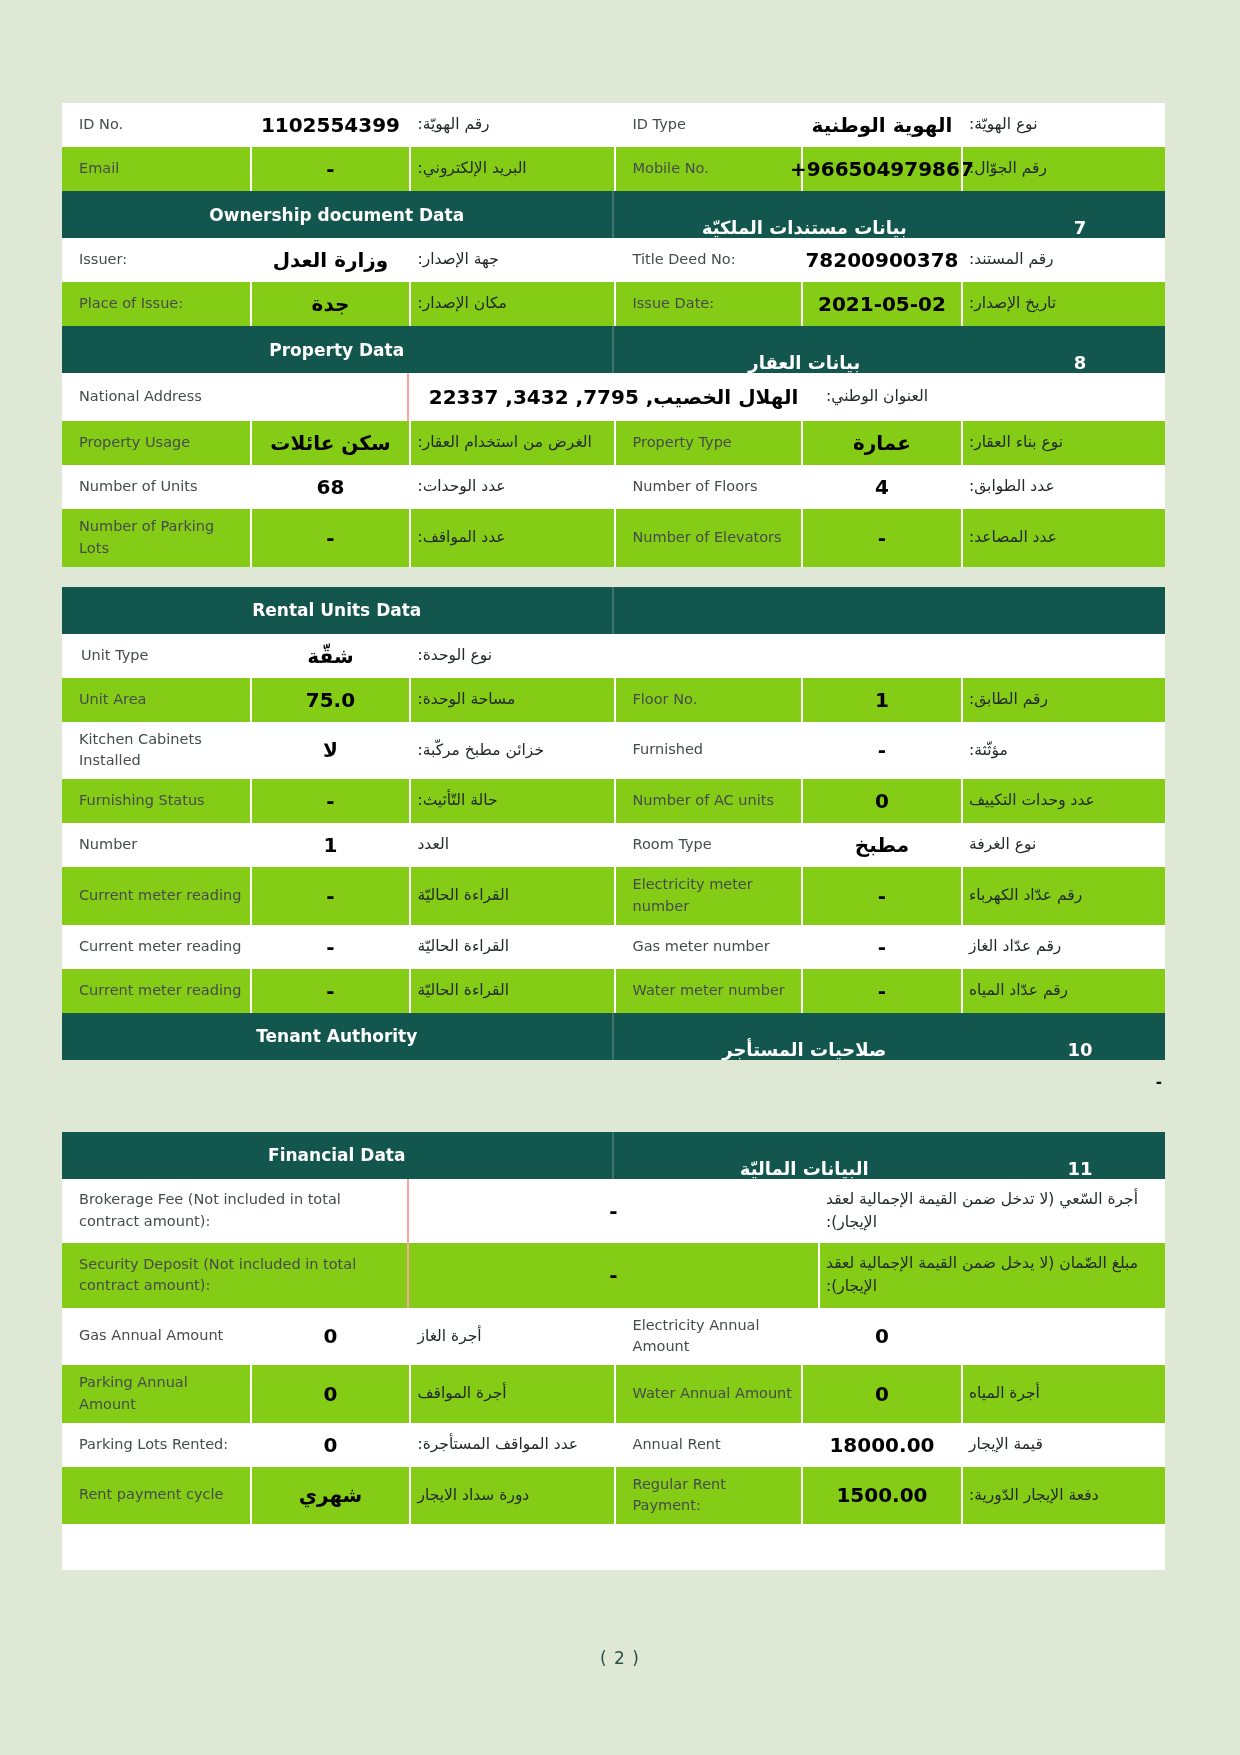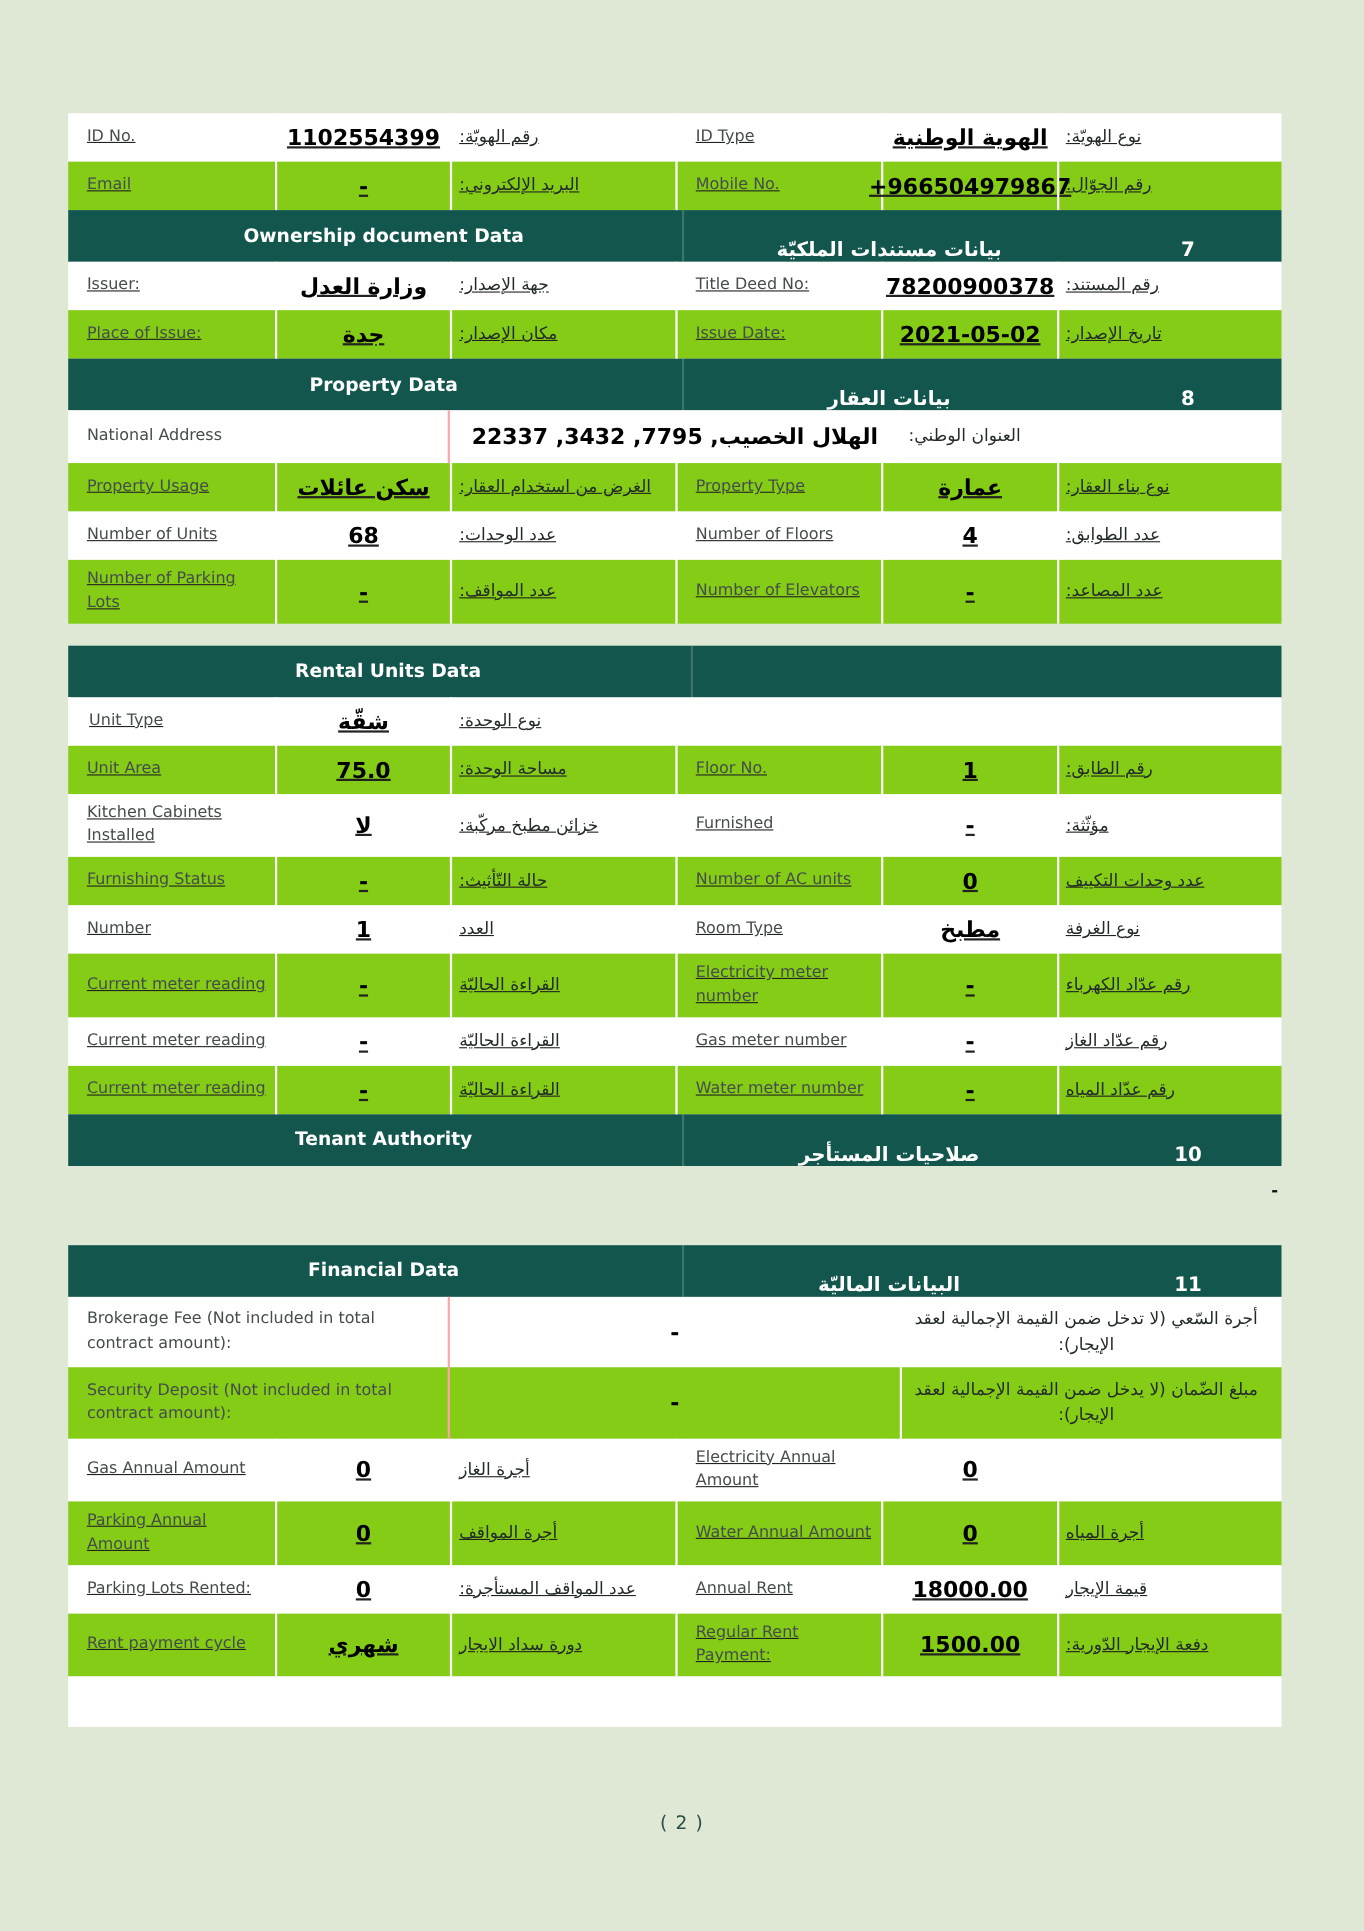--- a/index.html
+++ b/index.html
@@ -11,35 +11,35 @@
     background: #dee8d5;
     font-family: "DejaVu Sans", sans-serif;
     color: #222;
   }
   .doc { position: absolute; left: 62px; top: 103px; width: 1103px; }
 
   
   .sec-header { display: flex; background: #12564d; color: #fff; min-height: 47px; }
   .sec-left {
     width: 50%; display: flex; align-items: center; justify-content: center;
-    font-weight: bold; font-size: 17px; border-right: 2px solid rgba(255,255,255,0.18); margin-left: 16px;
+    font-weight: bold; font-size: 17px; border-right: 2px solid rgba(255,255,255,0.18);
   }
   .sec-right { width: 50%; display: flex; align-items: flex-end; }
   .sec-title-ar { flex: 1; text-align: center; direction: rtl; font-weight: bold; font-size: 18px; }
   .sec-num { width: 170px; text-align: center; font-weight: bold; font-size: 18px; }
 
   
   .row { background: #ffffff; }
   .row.tint { background: #84cc16; }
   .row.pair { display: flex; min-height: 40px; }
-  .half { width: 50%; display: grid; grid-template-columns: 34% 29% 37%; text-decoration: underline; }
+  .half { width: 50%; display: grid; grid-template-columns: 34% 29% 37%; }
   .cell { display: flex; align-items: center; font-size: 14.5px; line-height: 1.5; padding-top: 7px; padding-bottom: 7px; }
   .cell.en { color: #454d4a; padding-left: 17px; padding-right: 6px; text-align: left; }
   .cell.val { justify-content: center; text-align: center; font-weight: bold; color: #000; font-size: 20px; padding-left: 4px; padding-right: 4px; }
-  .cell.ar { justify-content: flex-end; direction: rtl; text-align: center; color: #232b28; padding-right: 16px; padding-left: 6px; font-size: 15.5px; }
+  .cell.ar { justify-content: flex-end; direction: rtl; text-align: left; color: #232b28; padding-right: 16px; padding-left: 6px; font-size: 15.5px; }
   .half .cell.val, .half .cell.ar { border-left: 2px solid #fff; }
   .half.second .cell.en { border-left: 2px solid #fff; }
 
   .row.wide { display: grid; grid-template-columns: 345px 1fr 345px; min-height: 43px; }
   .row.wide .cell { padding-top: 9px; padding-bottom: 9px; }
   .row.wide .cell.val { border-left: 2px solid #fca5a5; border-right: 2px solid #fff; }
 
   .row.dashrow {
     background: transparent; min-height: 44px; display: flex; align-items: center;
     justify-content: flex-end; padding-right: 3px; font-weight: bold; font-size: 15px; color: #111;

